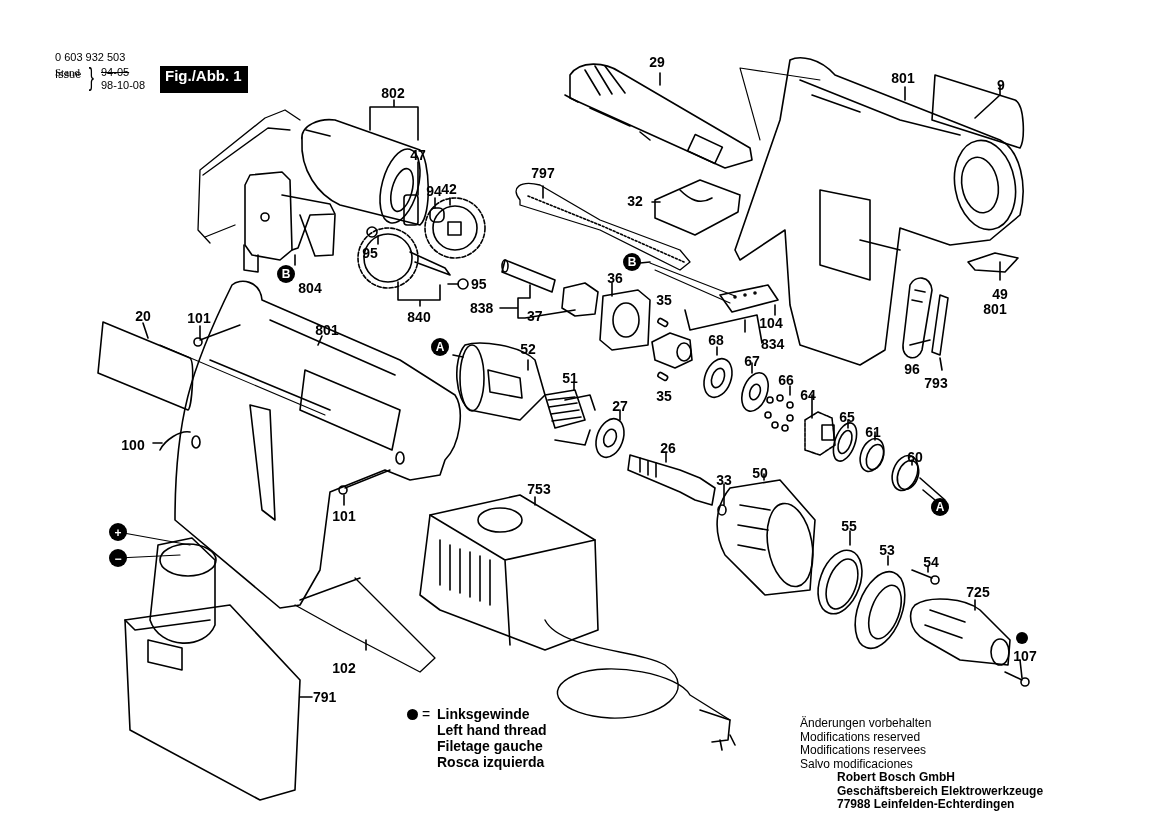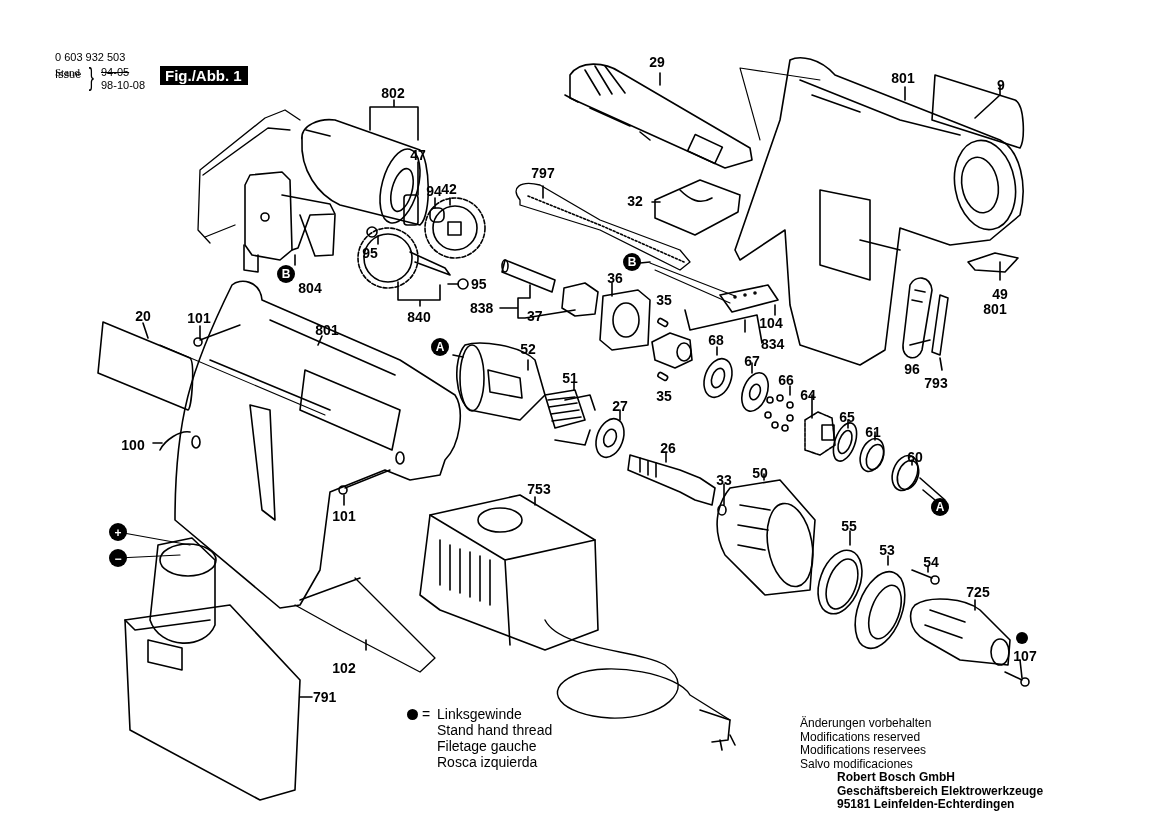--- a/index.html
+++ b/index.html
@@ -5,25 +5,25 @@
   html,body{margin:0;padding:0;background:#fff;}
   body{width:1169px;height:826px;position:relative;overflow:hidden;font-family:"Liberation Sans",sans-serif;color:#000;}
   #stage{position:absolute;left:0;top:0;width:1169px;height:826px;}
   .hdr{position:absolute;font-size:11px;line-height:12px;}
   .hdr-doc{left:55px;top:51px;}
   .hdr-stand{left:55px;top:66px;font-family:Liberation Serif, serif;}
   .hdr-issue{left:55px;top:68px;}
   .hdr-brace{position:absolute;left:87px;top:64px;font-size:26px;line-height:26px;font-weight:300;transform:scaleX(0.6);}
   .hdr-old{left:101px;top:66px;text-decoration:line-through;}
   .hdr-date{left:101px;top:79px;}
-  .fig{position:absolute;left:160px;top:66px;background:#000;color:#fff;font-weight:bold;font-size:15px;line-height:19px;padding:0 6px 0 5px;}
+  .fig{position:absolute;left:160px;top:66px;background:#000;color:#fff;font-weight:bold;font-size:15px;line-height:19px;padding:0 6px 8px 5px;}
   .legend{position:absolute;left:407px;top:706px;font-size:14px;line-height:16px;}
   .legend .dot{position:absolute;left:0;top:3px;width:11px;height:11px;border-radius:50%;background:#000;}
   .legend .eq{position:absolute;left:15px;top:0;}
-  .legend .lines{position:absolute;left:30px;top:0;white-space:nowrap;}
+  .legend .lines{position:absolute;left:30px;top:0;white-space:nowrap;font-weight:bold;}
   .footer{position:absolute;left:800px;top:694px;font-size:12px;line-height:13.5px;white-space:nowrap;margin-top:23px;}
   .footer .b{font-weight:bold;padding-left:37px;}
   svg text{font-family:"Liberation Sans",sans-serif;font-weight:bold;font-size:14px;}
   .lbl{fill:#000;}
   .badge-t{fill:#fff;font-size:12px;}
 </style>
 </head>
 <body>
 
 <div id="stage">
@@ -347,28 +347,28 @@
     <text class="lbl" x="539" y="494" text-anchor="middle">753</text>
     <text class="lbl" x="344" y="673" text-anchor="middle">102</text>
     <text class="lbl" x="313" y="702">791</text>
   </svg>
 
   <div class="legend">
     <span class="dot"></span>
     <span class="eq">=</span>
     <div class="lines">
       <div>Linksgewinde</div>
-      <div>Stand hand thread</div>
+      <div>Left hand thread</div>
       <div>Filetage gauche</div>
       <div>Rosca izquierda</div>
     </div>
   </div>
 
   <div class="footer">
     <div>Änderungen vorbehalten</div>
     <div>Modifications reserved</div>
     <div>Modifications reservees</div>
     <div>Salvo modificaciones</div>
     <div class="b">Robert Bosch GmbH</div>
     <div class="b">Geschäftsbereich Elektrowerkzeuge</div>
-    <div class="b">95181 Leinfelden-Echterdingen</div>
+    <div class="b">77988 Leinfelden-Echterdingen</div>
   </div>
 </div>
 
 </body></html>

